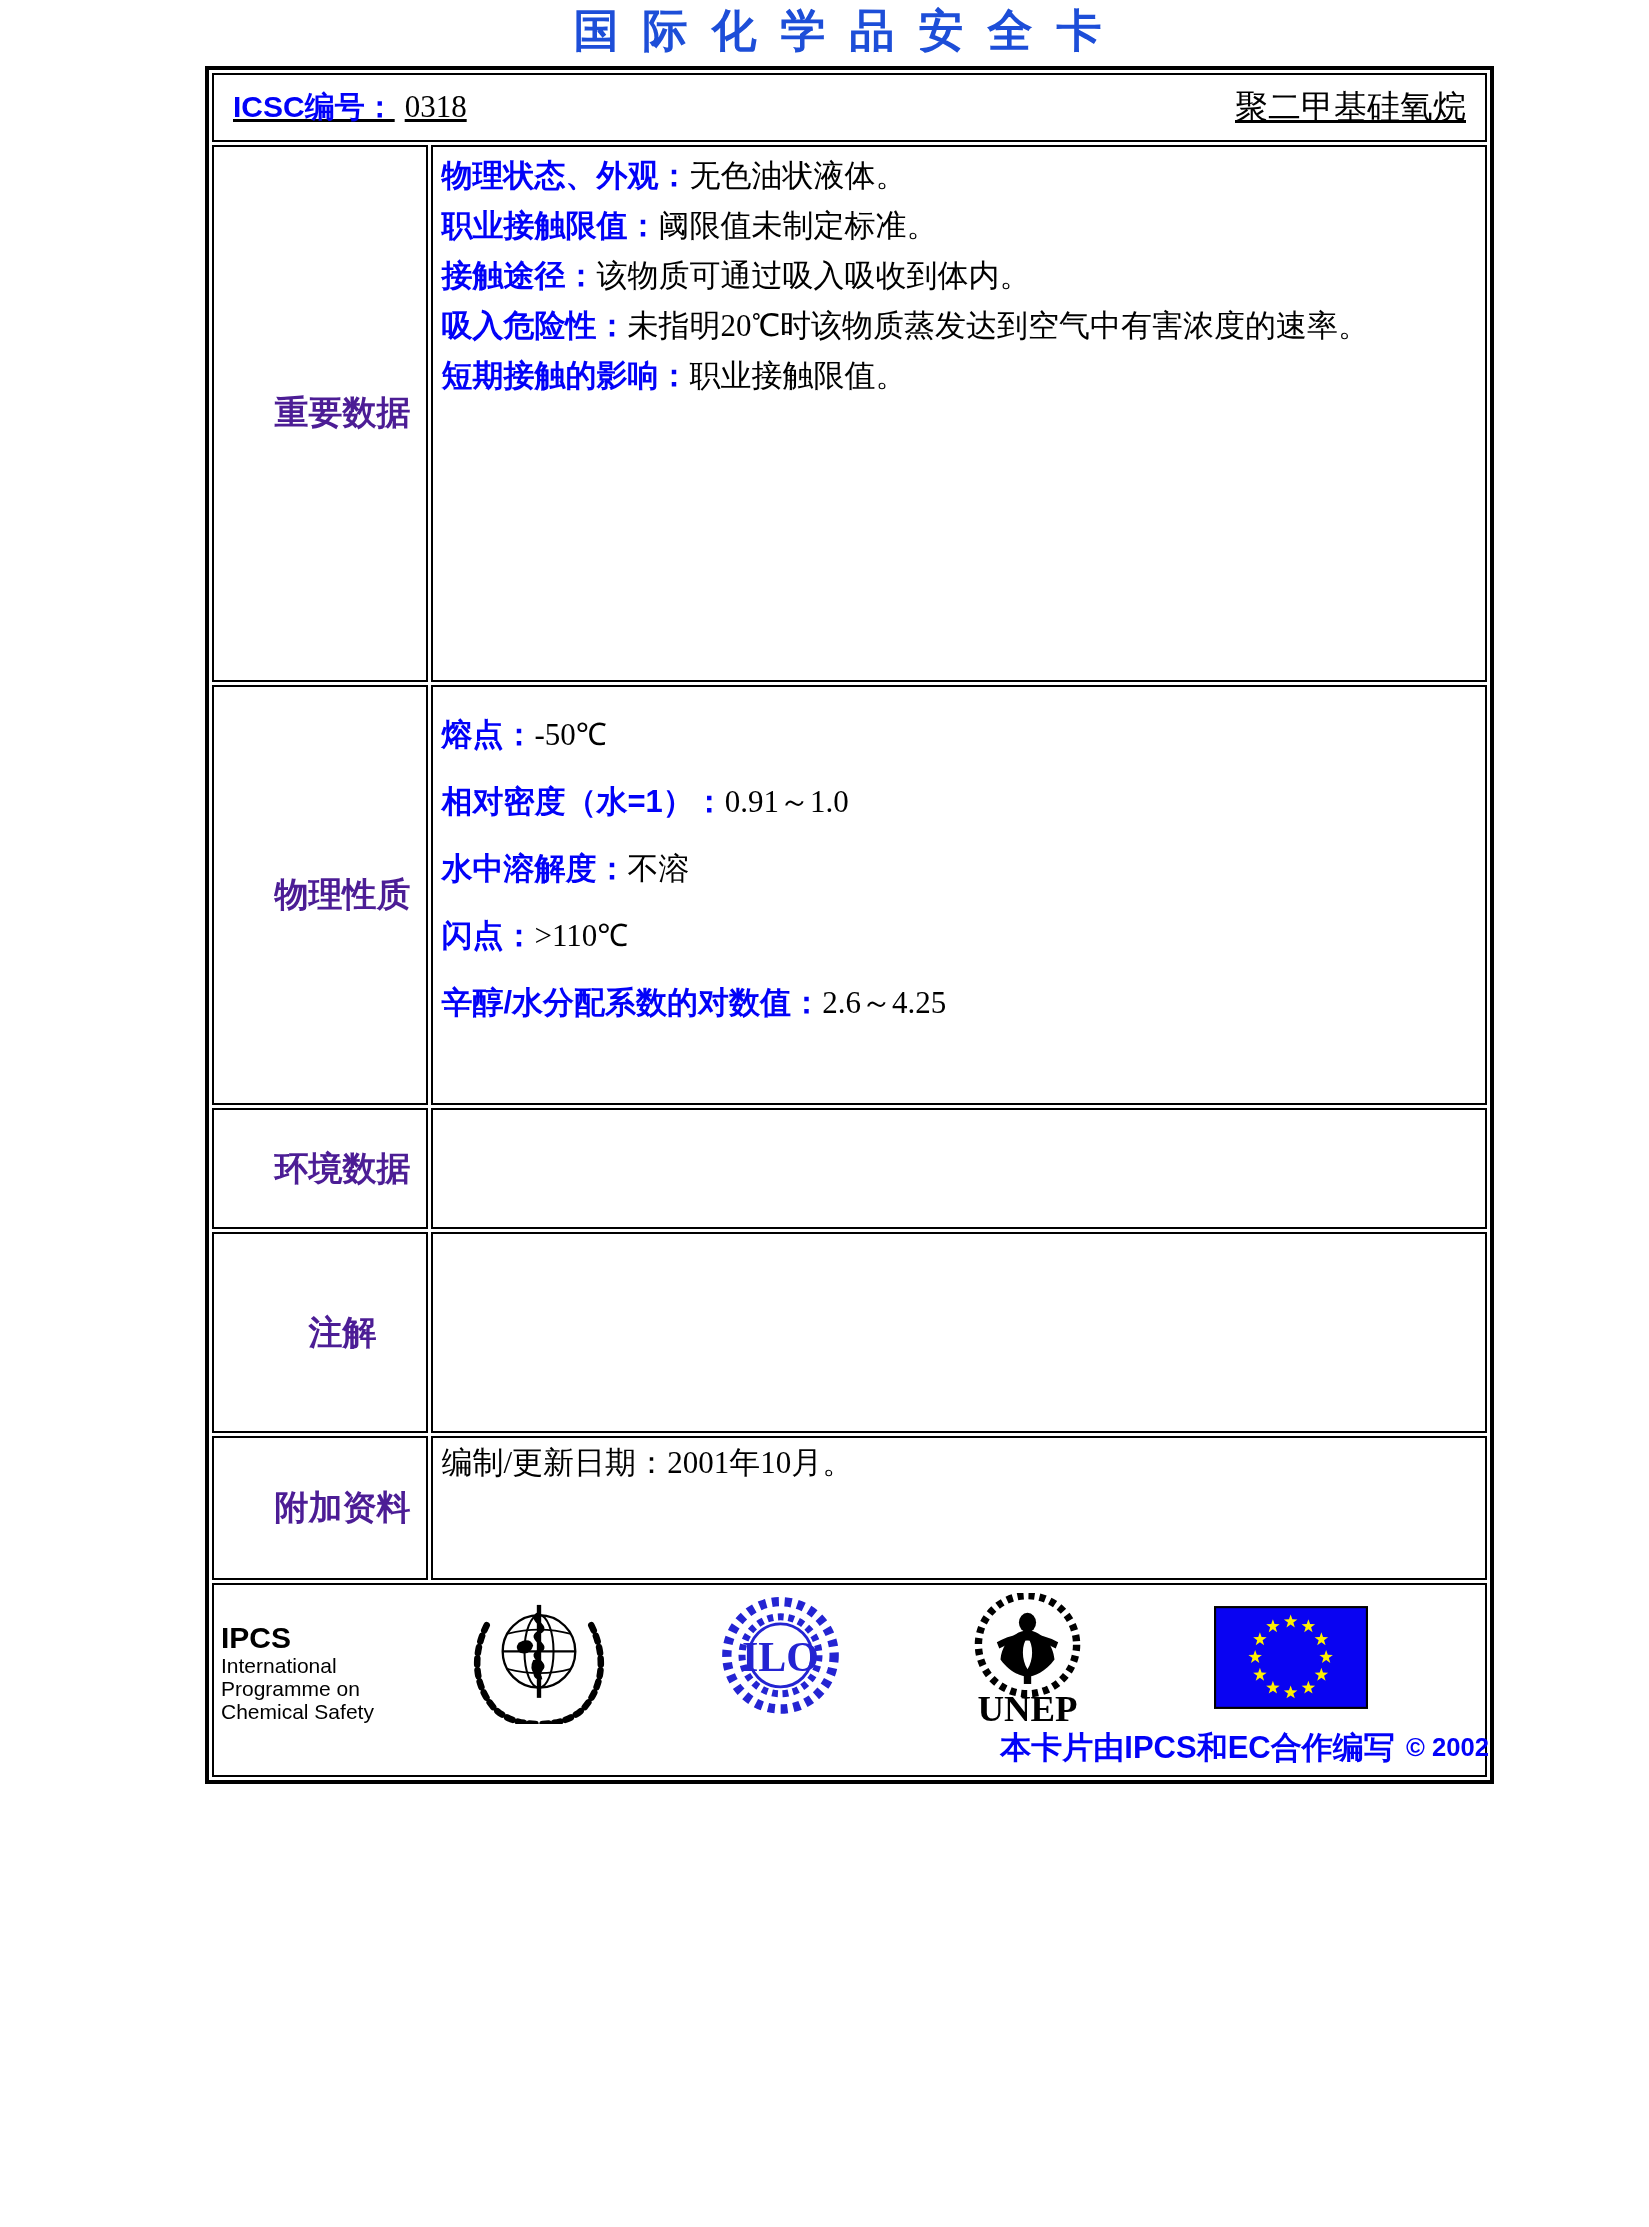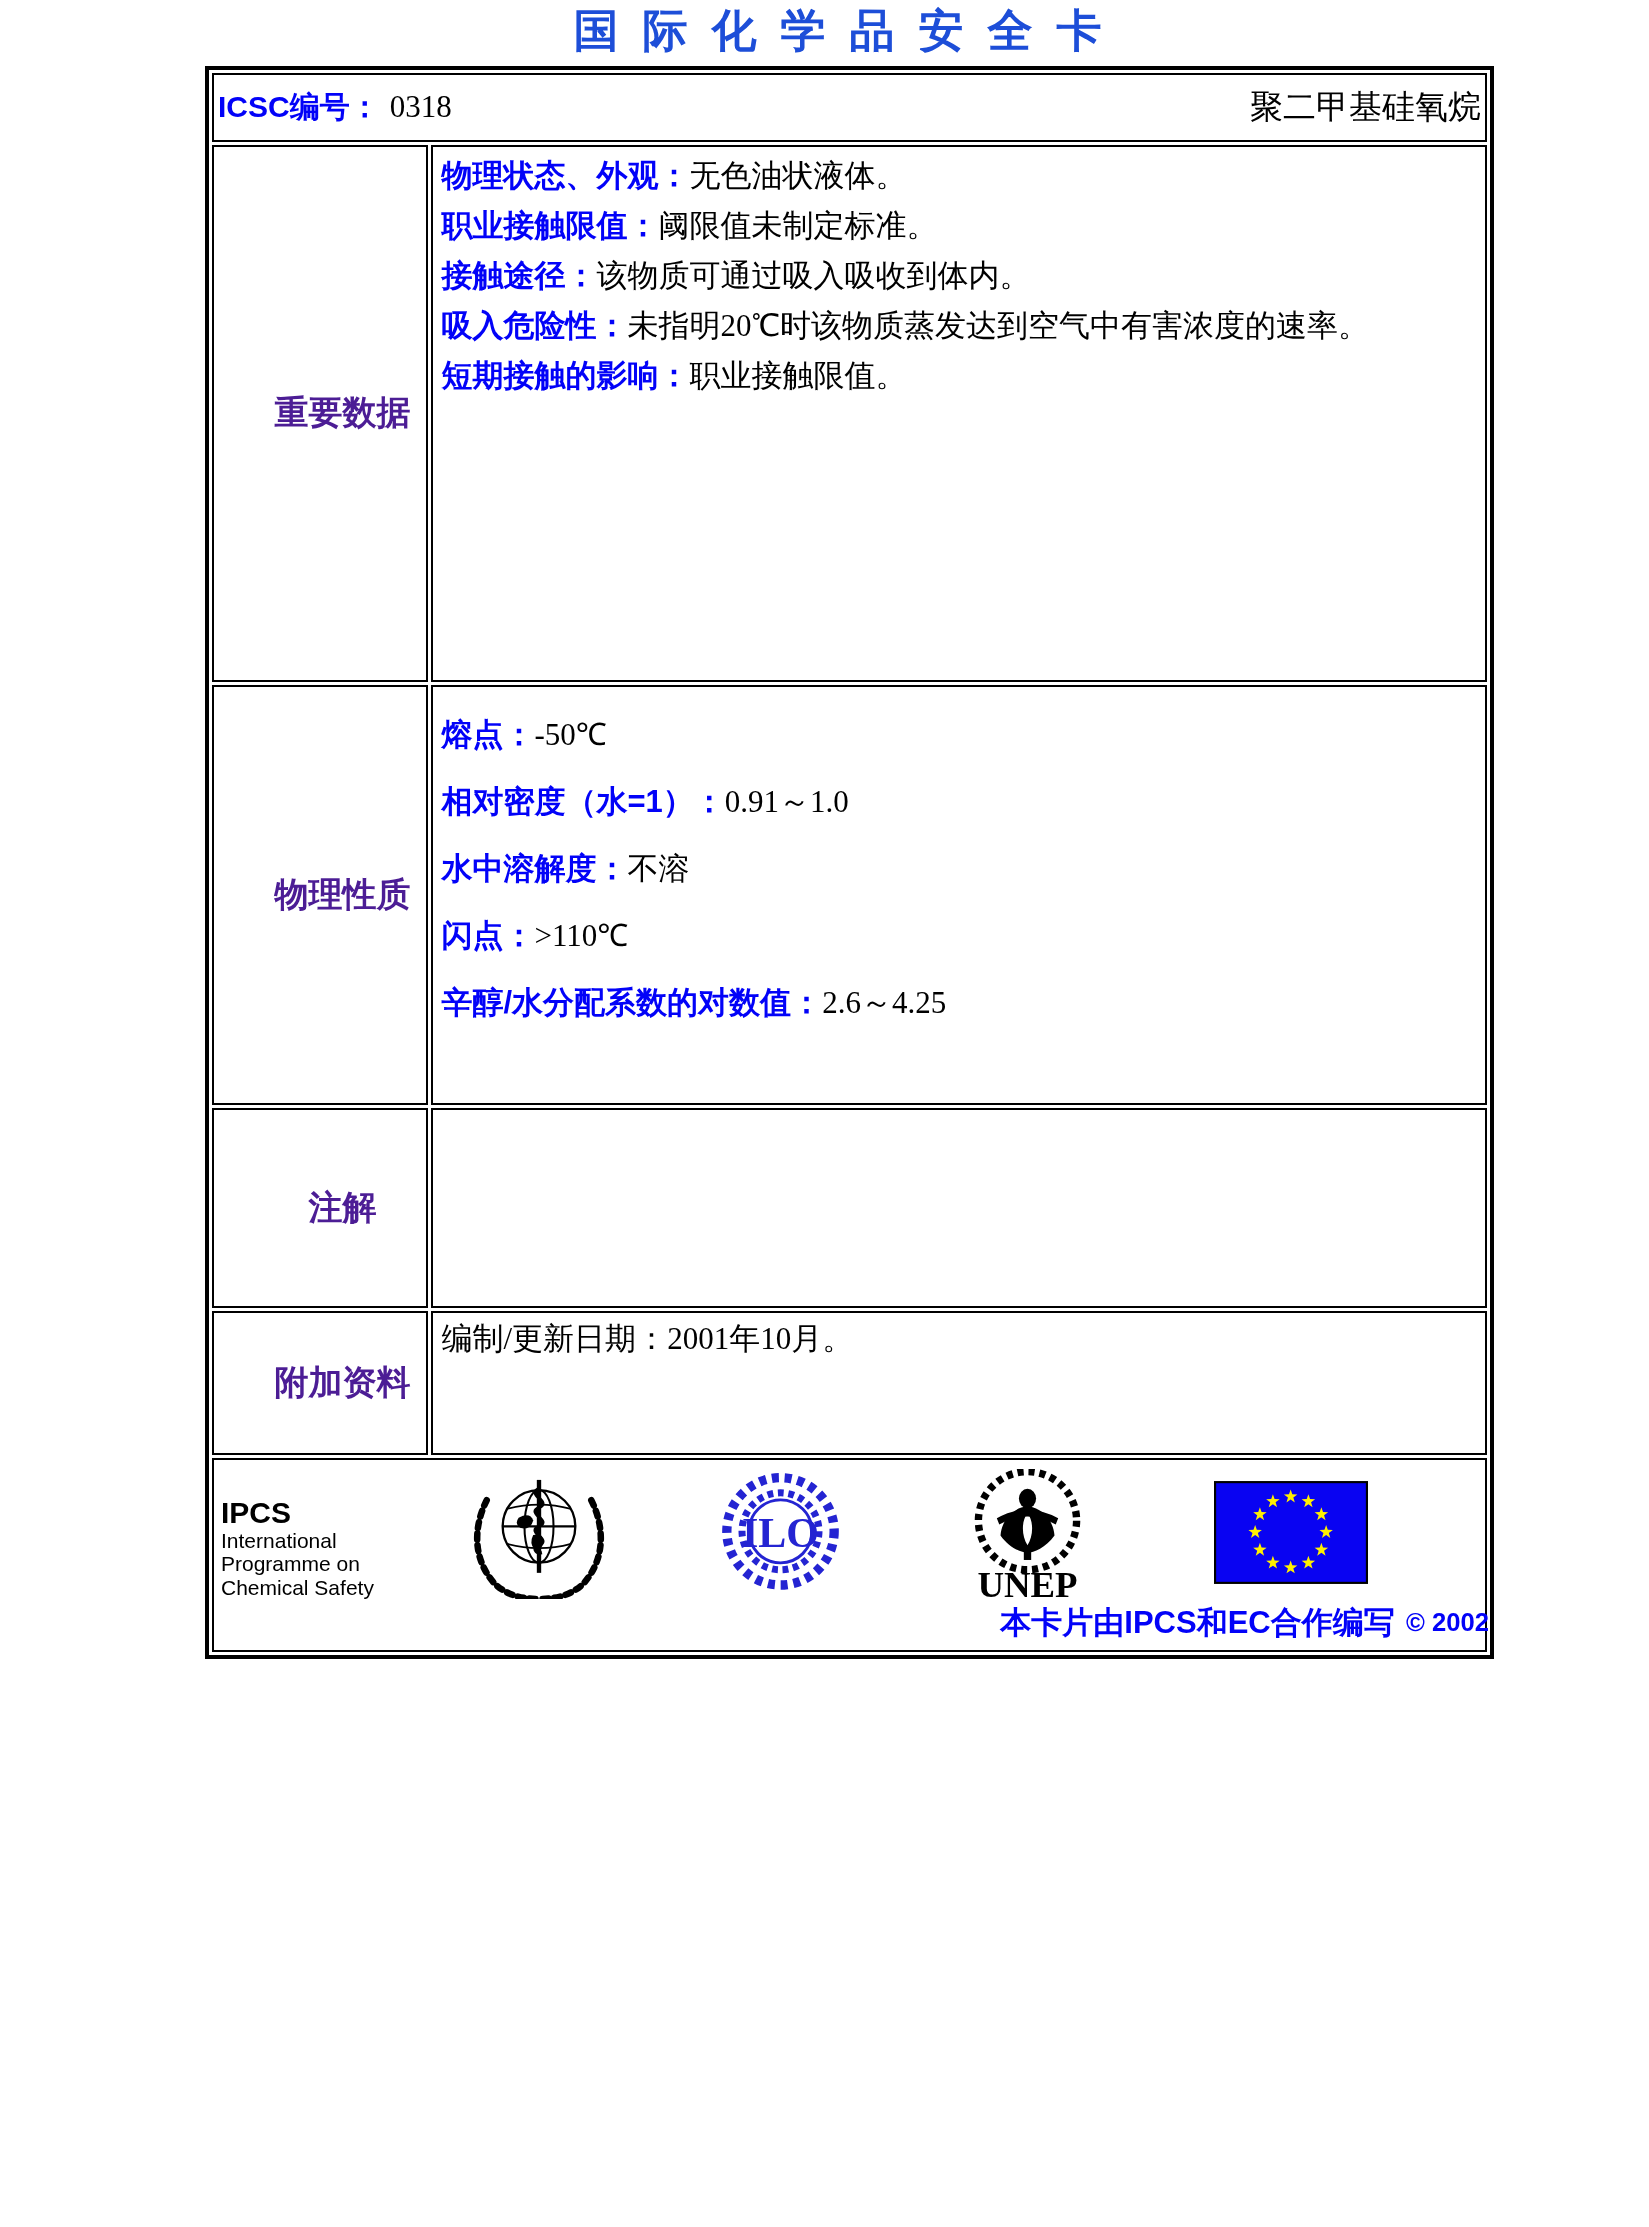--- a/index.html
+++ b/index.html
@@ -19,21 +19,21 @@
   .line .k{color:#0202f8;font-family:"Liberation Sans",sans-serif;font-weight:bold;}
   .line .v{color:#000;font-family:"Liberation Serif",serif;}
   td.h-important{height:524px;}
   .sec-important .line{line-height:50px;}
   td.h-physical{height:398px;padding-top:14px;}
   .sec-physical .line{line-height:67px;}
   td.h-environment{height:109px;}
   td.h-notes{height:188px;}
   td.h-additional{height:131px;}
   
-  td.hdr{height:65px;vertical-align:middle;padding:0 4px;}
+  td.hdr{height:65px;vertical-align:middle;padding:0 19px;text-decoration:underline;}
   .hdr-flex{display:flex;justify-content:space-between;align-items:center;font-size:31px;}
   .icsc-label{color:#0202f8;font-family:"Liberation Sans",sans-serif;font-weight:bold;font-size:30px;}
   .icsc-number{color:#000;margin-left:10px;font-size:31px;}
   .chem-name{color:#000;font-size:33px;}
   
   td.foot{height:190px;position:relative;padding:0;}
   .ipcs-block{position:absolute;left:7px;top:36px;font-family:"Liberation Sans",sans-serif;color:#000;}
   .ipcs-title{font-weight:bold;font-size:30px;line-height:33px;}
   .ipcs-line{font-size:21px;line-height:23.4px;}
   .logo{position:absolute;}
@@ -89,20 +89,24 @@
       <td class="lbl">物理性质</td>
       <td class="content h-physical sec-physical">
         <div class="line"><span class="k">熔点：</span><span class="v">-50℃</span></div>
         <div class="line"><span class="k">相对密度（水=1）：</span><span class="v">0.91～1.0</span></div>
         <div class="line"><span class="k">水中溶解度：</span><span class="v">不溶</span></div>
         <div class="line"><span class="k">闪点：</span><span class="v">&gt;110℃</span></div>
         <div class="line"><span class="k">辛醇/水分配系数的对数值：</span><span class="v">2.6～4.25</span></div>
       </td>
     </tr>
 
+    <tr>
+      <td class="lbl">环境数据</td>
+      <td class="content h-environment"></td>
+    </tr>
 
     <tr>
       <td class="lbl">注解</td>
       <td class="content h-notes"></td>
     </tr>
 
     <tr>
       <td class="lbl">附加资料</td>
       <td class="content h-additional">
         <div class="line"><span class="v">编制/更新日期：</span><span class="v">2001年10月。</span></div>

